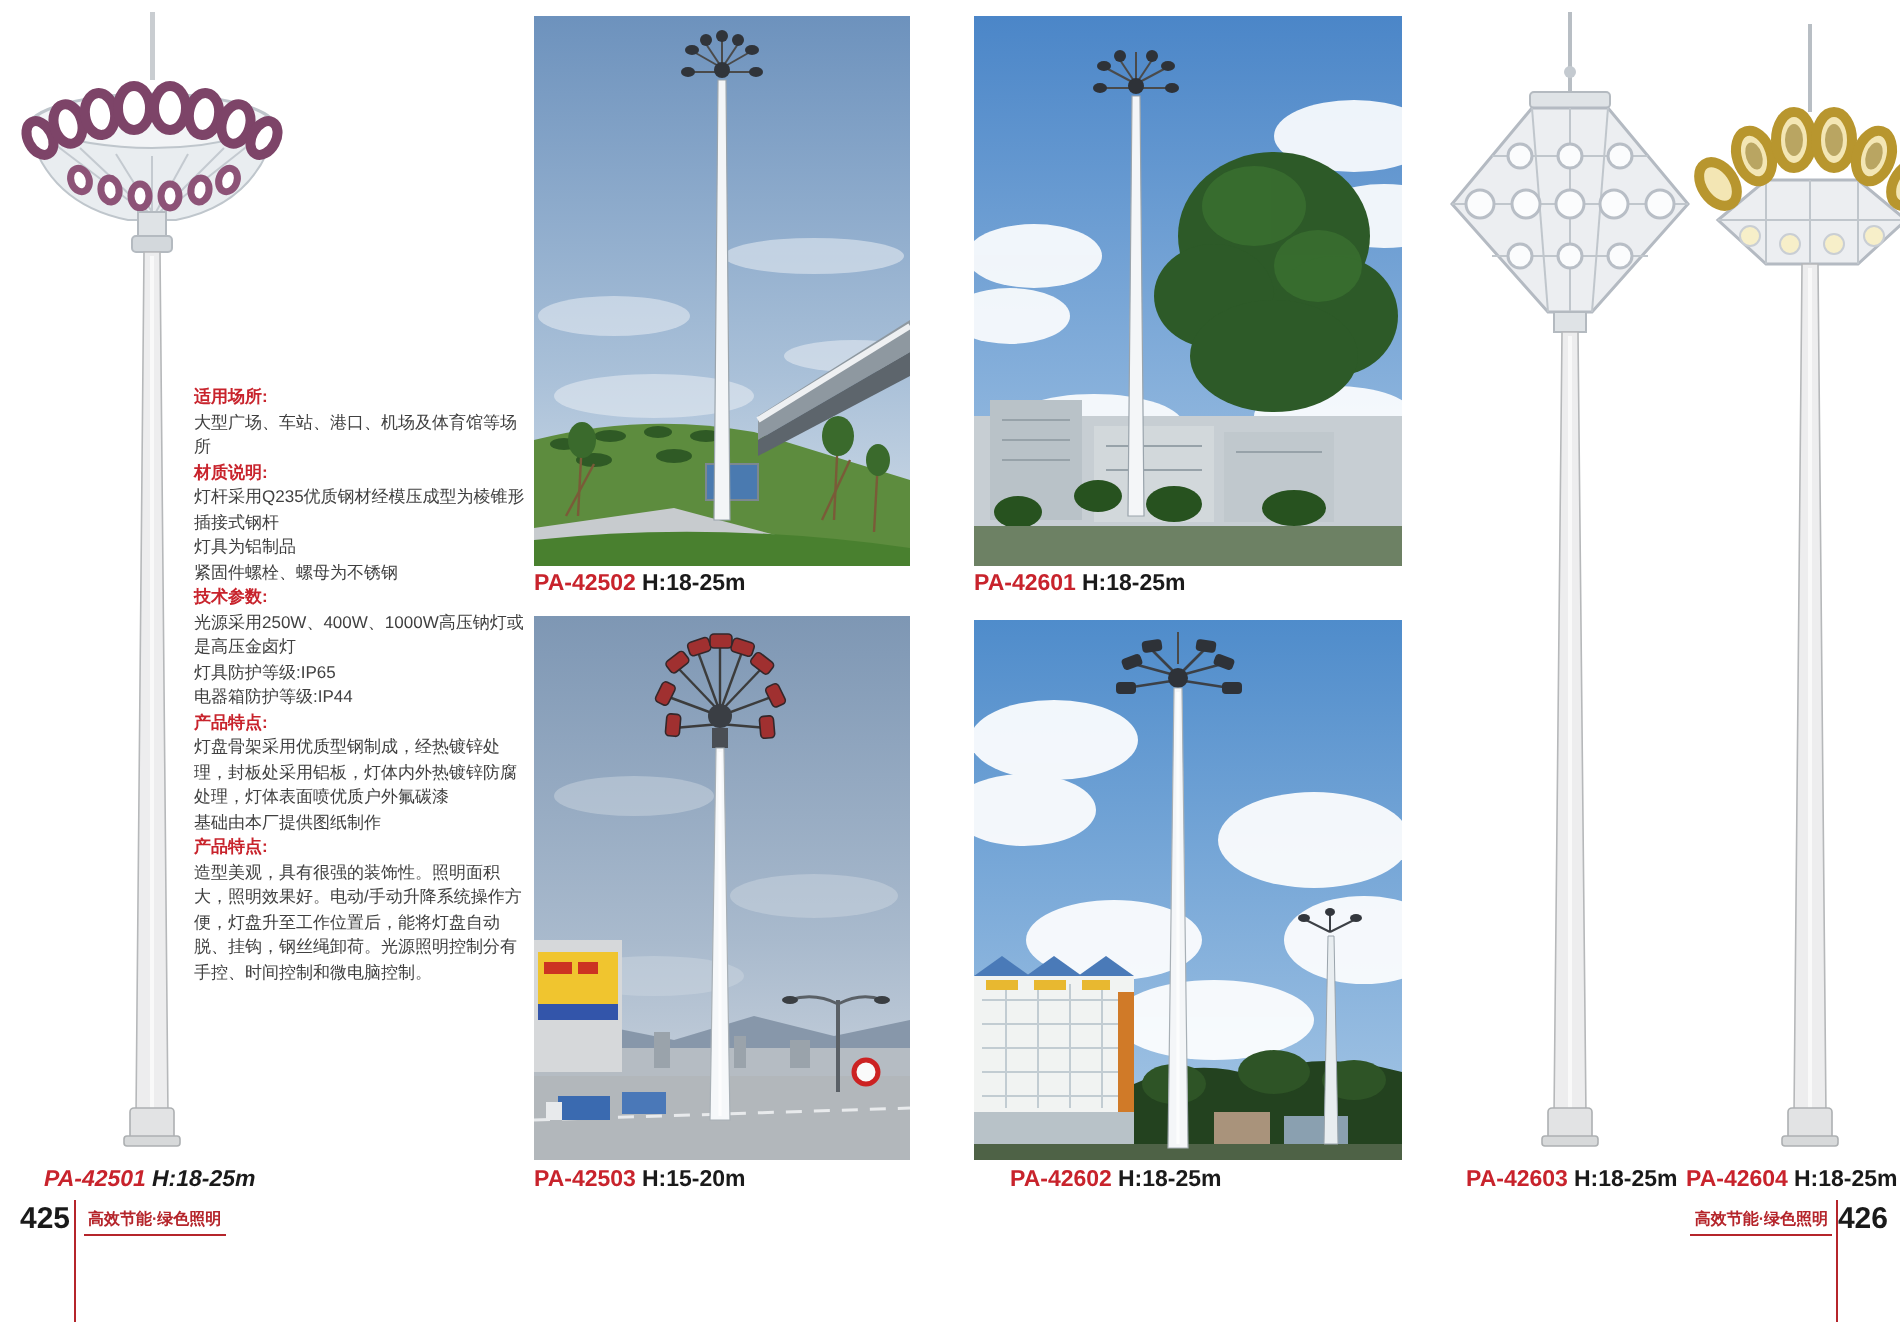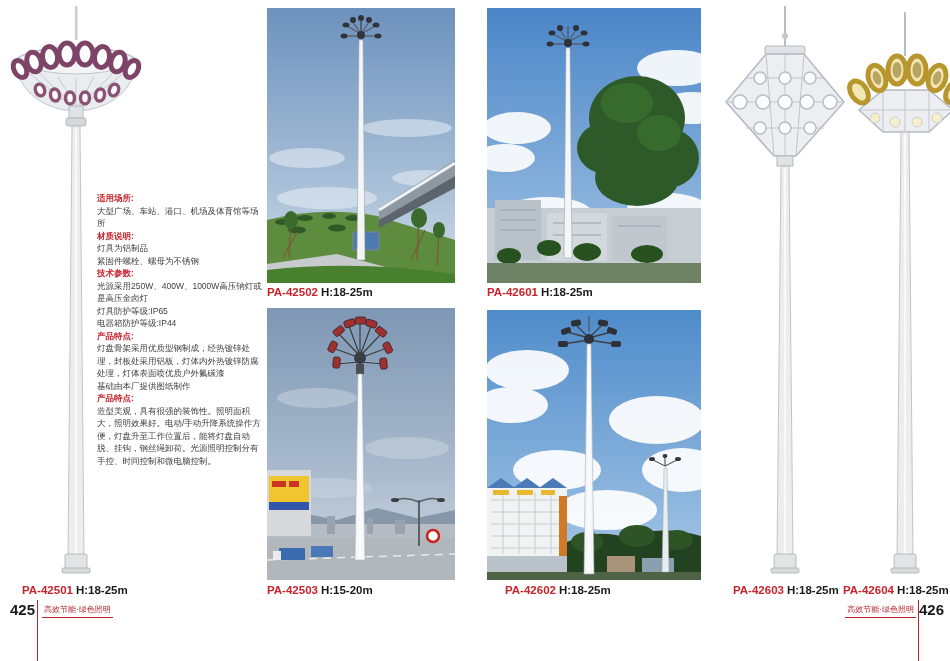--- a/index.html
+++ b/index.html
@@ -13,21 +13,21 @@
   .plabel{position:absolute;font-size:11.5px;white-space:nowrap;}
   .plabel .code{color:#c8232c;font-weight:bold;}
   .plabel .ph{color:#1a1a1a;font-weight:bold;margin-left:3px;}
   
   .photo{position:absolute;overflow:hidden;background:#9db6cf;}
   .photo svg{display:block;}
   
   .drawing{position:absolute;}
   
   .foot-num{position:absolute;font-size:15px;font-weight:bold;color:#1a1a1a;}
-  .foot-slogan{position:absolute;font-size:8px;color:#b5252b;font-weight:normal;
+  .foot-slogan{position:absolute;font-size:8px;color:#b5252b;font-weight:bold;
                border-bottom:1px solid #b5252b;padding:0 2px 2px 2px;white-space:nowrap;}
   .foot-vline{position:absolute;width:1px;background:#b5252b;}
 </style>
 </head>
 <body>
 
 <div class="page">
 
   <div class="drawing" style="left:6px;top:6px;width:152px;height:574px;">
     <svg width="152" height="574" viewBox="0 0 152 574">
@@ -75,20 +75,21 @@
 
       <rect x="59" y="548" width="22" height="16" rx="2" fill="#e2e3e4" stroke="#adb0b2" stroke-width="0.8"></rect>
       <rect x="56" y="562" width="28" height="5" rx="1.5" fill="#d7d9da" stroke="#adb0b2" stroke-width="0.8"></rect>
     </svg>
   </div>
 
   <div class="desc">
     <div class="sec-title">适用场所:</div>
     <div class="sec-line">大型广场、车站、港口、机场及体育馆等场所</div>
     <div class="sec-title">材质说明:</div>
+    <div class="sec-line">灯杆采用Q235优质钢材经模压成型为棱锥形插接式钢杆</div>
     <div class="sec-line">灯具为铝制品</div>
     <div class="sec-line">紧固件螺栓、螺母为不锈钢</div>
     <div class="sec-title">技术参数:</div>
     <div class="sec-line">光源采用250W、400W、1000W高压钠灯或是高压金卤灯</div>
     <div class="sec-line">灯具防护等级:IP65</div>
     <div class="sec-line">电器箱防护等级:IP44</div>
     <div class="sec-title">产品特点:</div>
     <div class="sec-line">灯盘骨架采用优质型钢制成，经热镀锌处理，封板处采用铝板，灯体内外热镀锌防腐处理，灯体表面喷优质户外氟碳漆</div>
     <div class="sec-line">基础由本厂提供图纸制作</div>
     <div class="sec-title">产品特点:</div>
@@ -491,21 +492,21 @@
       </g>
 
       <polygon points="56,126 64,126 68,552 52,552" fill="#ededee" stroke="#b6b8ba" stroke-width="0.8"></polygon>
       <line x1="60" y1="128" x2="60" y2="550" stroke="#ffffff" stroke-width="2" opacity="0.7"></line>
 
       <rect x="49" y="548" width="22" height="16" rx="2" fill="#e2e3e4" stroke="#adb0b2" stroke-width="0.8"></rect>
       <rect x="46" y="562" width="28" height="5" rx="1.5" fill="#d7d9da" stroke="#adb0b2" stroke-width="0.8"></rect>
     </svg>
   </div>
 
-  <div class="plabel" style="left:22px;top:584px;">
+  <div class="plabel" style="left:22px;top:584px;font-style:italic;">
     <span class="code">PA-42501</span><span class="ph">H:18-25m</span>
   </div>
   <div class="plabel" style="left:267px;top:584px;">
     <span class="code">PA-42503</span><span class="ph">H:15-20m</span>
   </div>
   <div class="plabel" style="left:487px;top:584px;margin-left:18px;">
     <span class="code">PA-42602</span><span class="ph">H:18-25m</span>
   </div>
   <div class="plabel" style="left:733px;top:584px;">
     <span class="code">PA-42603</span><span class="ph">H:18-25m</span>

